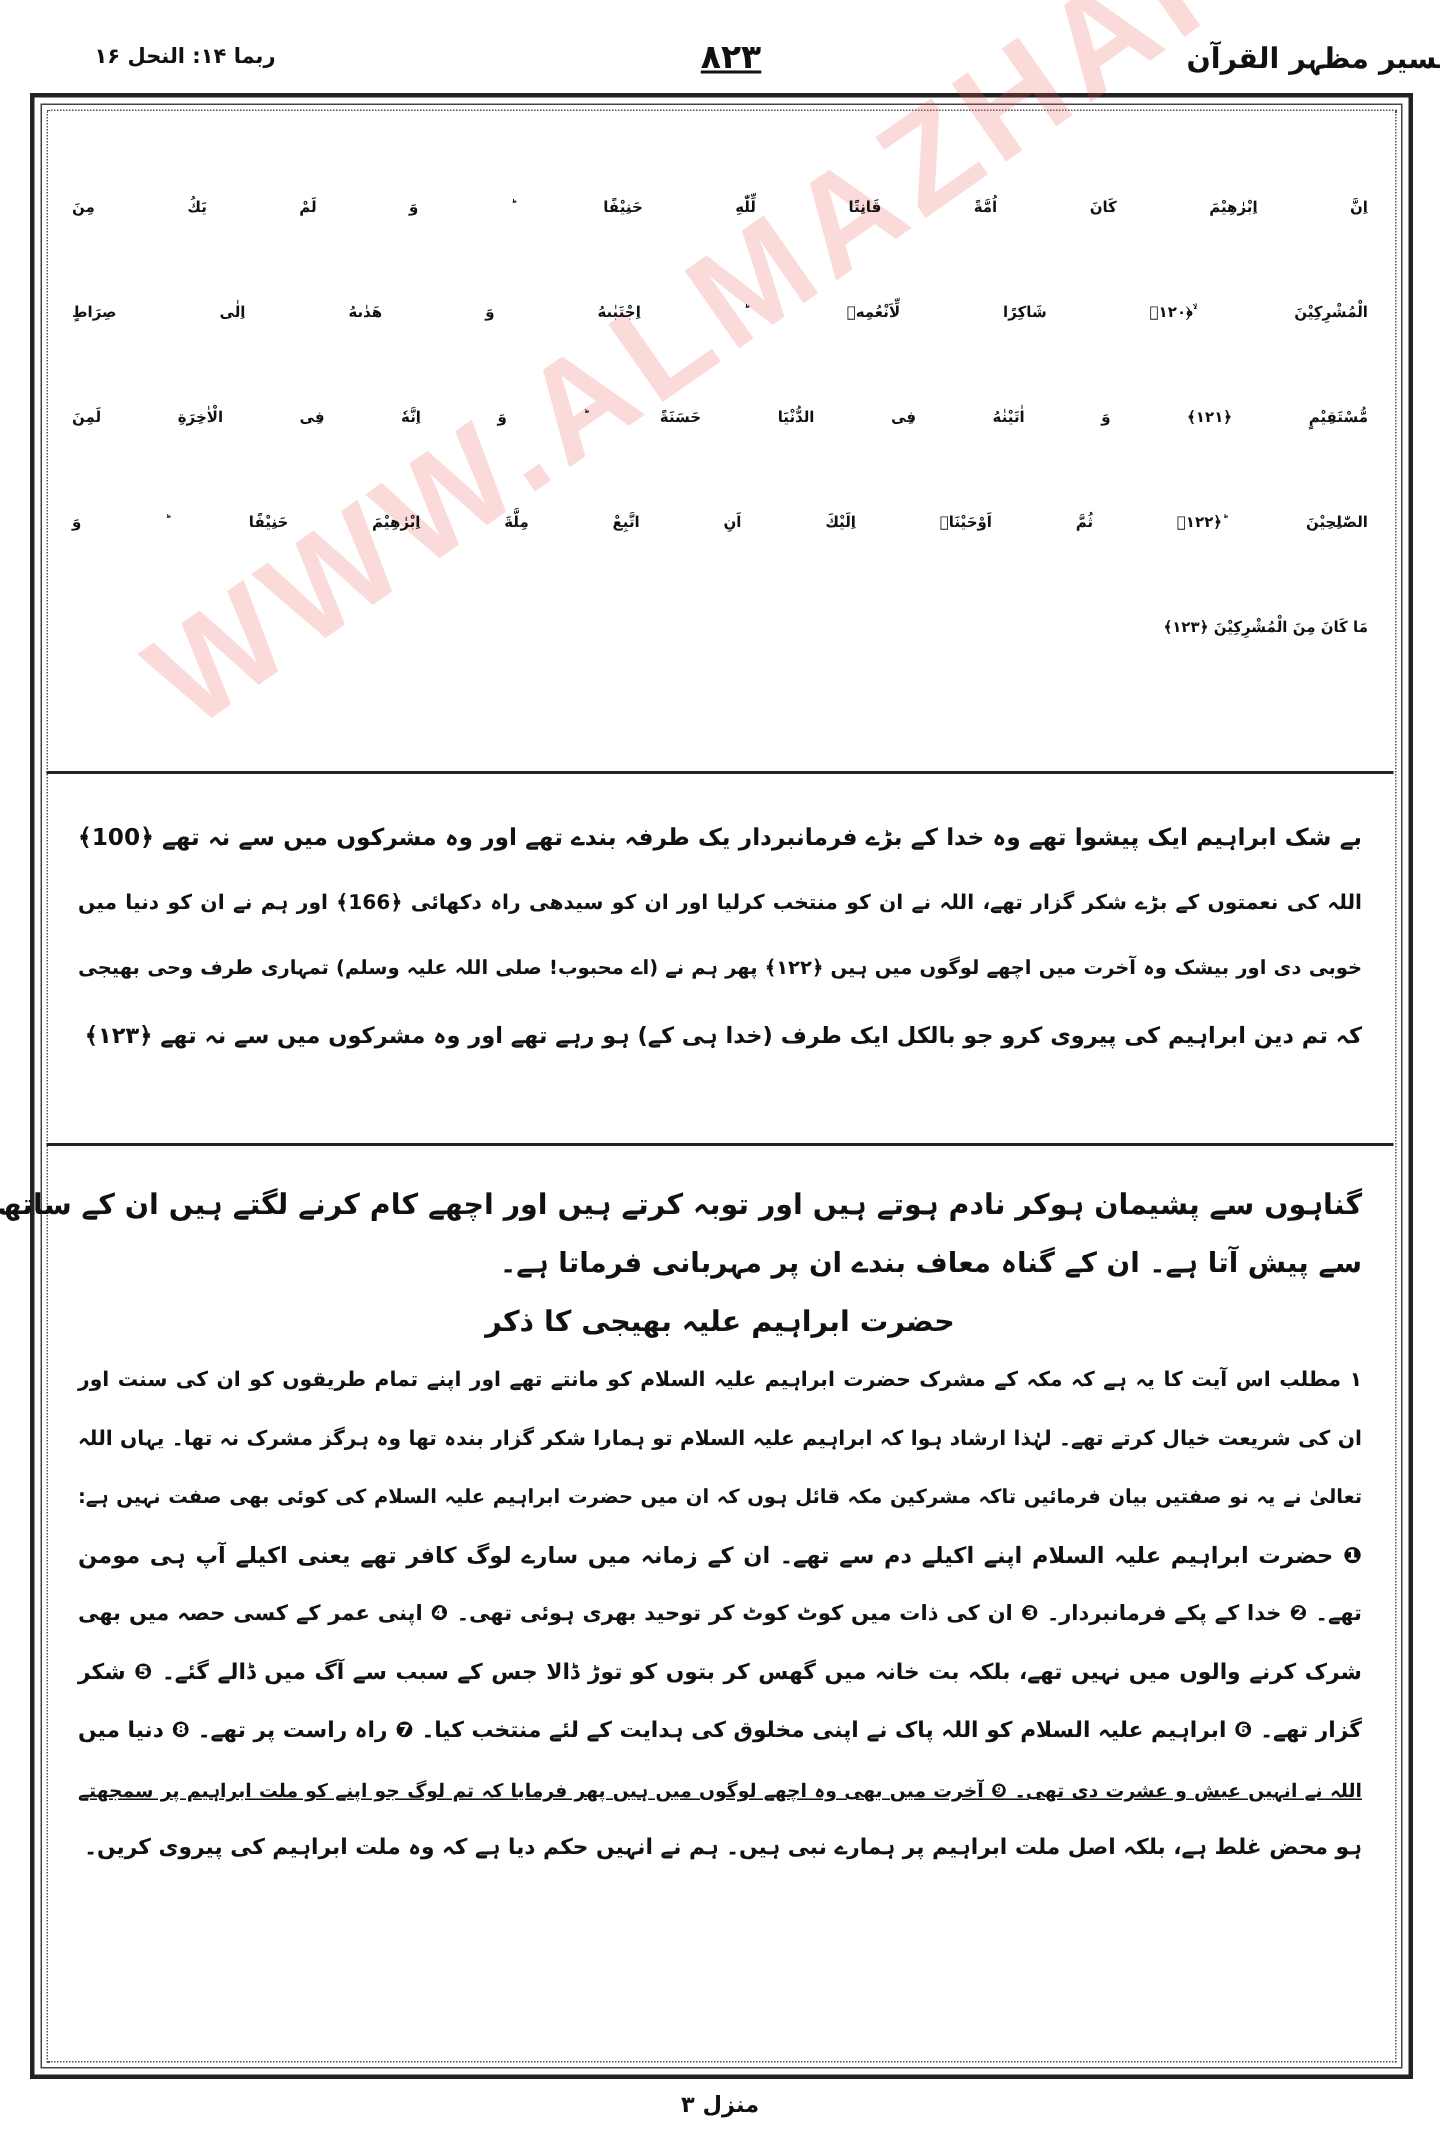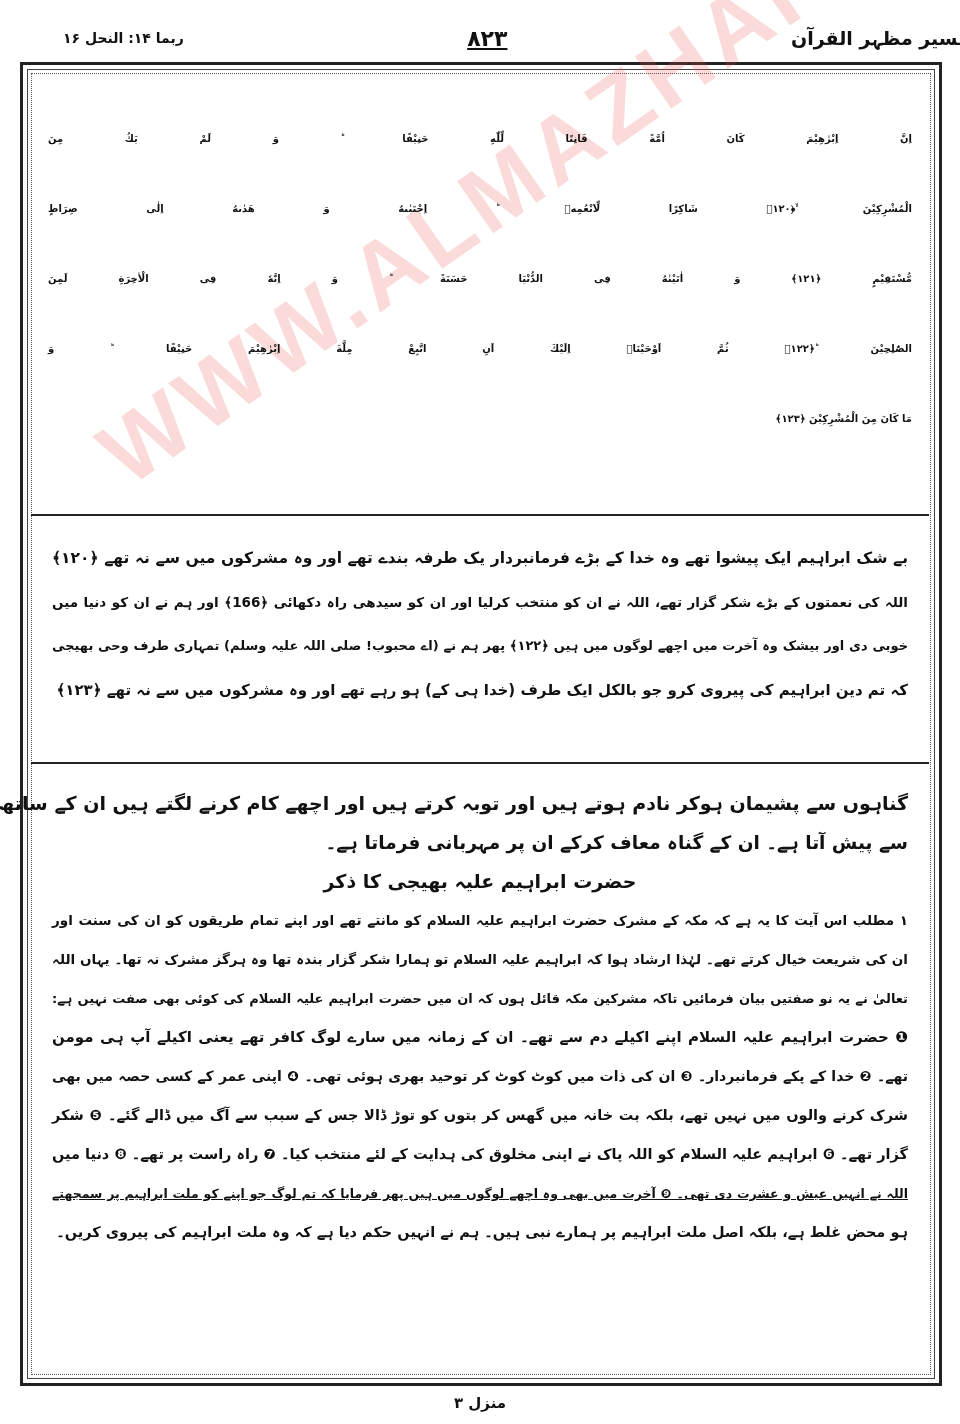--- a/index.html
+++ b/index.html
@@ -85,31 +85,31 @@
   <span class="line" style="font-size: 10px;">اِنَّ اِبْرٰهِيْمَ كَانَ اُمَّةً قَانِتًا لِّلّٰهِ حَنِيْفًا ؕ وَ لَمْ يَكُ مِنَ</span>
   <span class="line" style="font-size: 10px;">الْمُشْرِكِيْنَ ۙ﴿۱۲۰﴾ شَاكِرًا لِّاَنْعُمِهٖ ؕ اِجْتَبٰىهُ وَ هَدٰىهُ اِلٰى صِرَاطٍ</span>
   <span class="line" style="font-size: 10px;">مُّسْتَقِيْمٍ ﴿۱۲۱﴾ وَ اٰتَيْنٰهُ فِى الدُّنْيَا حَسَنَةً ؕ وَ اِنَّهٗ فِى الْاٰخِرَةِ لَمِنَ</span>
   <span class="line" style="font-size: 10px;">الصّٰلِحِيْنَ ؕ﴿۱۲۲﴾ ثُمَّ اَوْحَيْنَاۤ اِلَيْكَ اَنِ اتَّبِعْ مِلَّةَ اِبْرٰهِيْمَ حَنِيْفًا ؕ وَ</span>
   <span class="line last" style="font-size: 10px;">مَا كَانَ مِنَ الْمُشْرِكِيْنَ ﴿۱۲۳﴾</span>
 </div>
 
 <div class="divider" style="top: 514px;"></div>
 
 <div class="section translation">
-  <span class="line" style="font-size: 15.5px;">بے شک ابراہیم ایک پیشوا تھے وہ خدا کے بڑے فرمانبردار یک طرفہ بندے تھے اور وہ مشرکوں میں سے نہ تھے ﴿۱۲۰﴾</span>
+  <span class="line" style="font-size: 15.5px;">بے شک ابراہیم ایک پیشوا تھے وہ خدا کے بڑے فرمانبردار یک طرفہ بندے تھے اور وہ مشرکوں میں سے نہ تھے ﴿100﴾</span>
   <span class="line" style="font-size: 13.5px;">اللہ کی نعمتوں کے بڑے شکر گزار تھے، اللہ نے ان کو منتخب کرلیا اور ان کو سیدھی راہ دکھائی ﴿166﴾ اور ہم نے ان کو دنیا میں</span>
   <span class="line" style="font-size: 13px;">خوبی دی اور بیشک وہ آخرت میں اچھے لوگوں میں ہیں ﴿۱۲۲﴾ پھر ہم نے (اے محبوب! صلی اللہ علیہ وسلم) تمہاری طرف وحی بھیجی</span>
   <span class="line last" style="font-size: 15px;">کہ تم دین ابراہیم کی پیروی کرو جو بالکل ایک طرف (خدا ہی کے) ہو رہے تھے اور وہ مشرکوں میں سے نہ تھے ﴿۱۲۳﴾</span>
 </div>
 
 <div class="divider" style="top: 762px;"></div>
 
 <div class="section commentary">
   <span class="line" style="font-size: 19px;">گناہوں سے پشیمان ہوکر نادم ہوتے ہیں اور توبہ کرتے ہیں اور اچھے کام کرنے لگتے ہیں ان کے ساتھ اللہ تعالیٰ بھی رحمت</span>
-  <span class="line last">سے پیش آتا ہے۔ ان کے گناہ معاف کرکے ان پر مہربانی فرماتا ہے۔</span>
+  <span class="line last">سے پیش آتا ہے۔ ان کے گناہ معاف بندے ان پر مہربانی فرماتا ہے۔</span>
   <span class="heading">حضرت ابراہیم علیہ بھیجی کا ذکر</span>
   <span class="line" style="font-size: 13.5px;">۱ مطلب اس آیت کا یہ ہے کہ مکہ کے مشرک حضرت ابراہیم علیہ السلام کو مانتے تھے اور اپنے تمام طریقوں کو ان کی سنت اور</span>
   <span class="line" style="font-size: 13.5px;">ان کی شریعت خیال کرتے تھے۔ لہٰذا ارشاد ہوا کہ ابراہیم علیہ السلام تو ہمارا شکر گزار بندہ تھا وہ ہرگز مشرک نہ تھا۔ یہاں اللہ</span>
   <span class="line" style="font-size: 13px;">تعالیٰ نے یہ نو صفتیں بیان فرمائیں تاکہ مشرکین مکہ قائل ہوں کہ ان میں حضرت ابراہیم علیہ السلام کی کوئی بھی صفت نہیں ہے:</span>
   <span class="line" style="font-size: 15px;">❶ حضرت ابراہیم علیہ السلام اپنے اکیلے دم سے تھے۔ ان کے زمانہ میں سارے لوگ کافر تھے یعنی اکیلے آپ ہی مومن</span>
   <span class="line" style="font-size: 14px;">تھے۔ ❷ خدا کے پکے فرمانبردار۔ ❸ ان کی ذات میں کوٹ کوٹ کر توحید بھری ہوئی تھی۔ ❹ اپنی عمر کے کسی حصہ میں بھی</span>
   <span class="line" style="font-size: 14.5px;">شرک کرنے والوں میں نہیں تھے، بلکہ بت خانہ میں گھس کر بتوں کو توڑ ڈالا جس کے سبب سے آگ میں ڈالے گئے۔ ❺ شکر</span>
   <span class="line" style="font-size: 14.5px;">گزار تھے۔ ❻ ابراہیم علیہ السلام کو اللہ پاک نے اپنی مخلوق کی ہدایت کے لئے منتخب کیا۔ ❼ راہ راست پر تھے۔ ❽ دنیا میں</span>
   <span class="line" style="font-size: 12.5px; text-decoration: underline;">اللہ نے انہیں عیش و عشرت دی تھی۔ ❾ آخرت میں بھی وہ اچھے لوگوں میں ہیں پھر فرمایا کہ تم لوگ جو اپنے کو ملت ابراہیم پر سمجھتے</span>
   <span class="line last" style="font-size: 14.5px;">ہو محض غلط ہے، بلکہ اصل ملت ابراہیم پر ہمارے نبی ہیں۔ ہم نے انہیں حکم دیا ہے کہ وہ ملت ابراہیم کی پیروی کریں۔</span>

